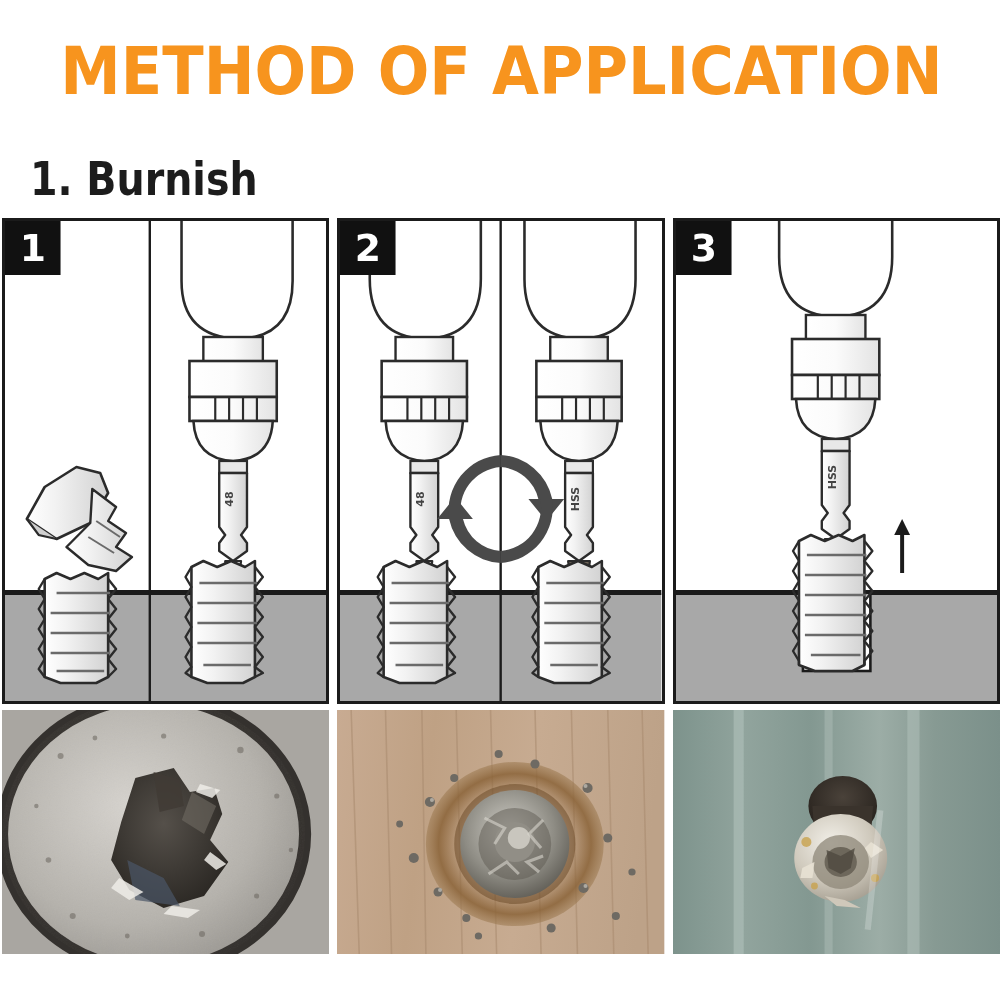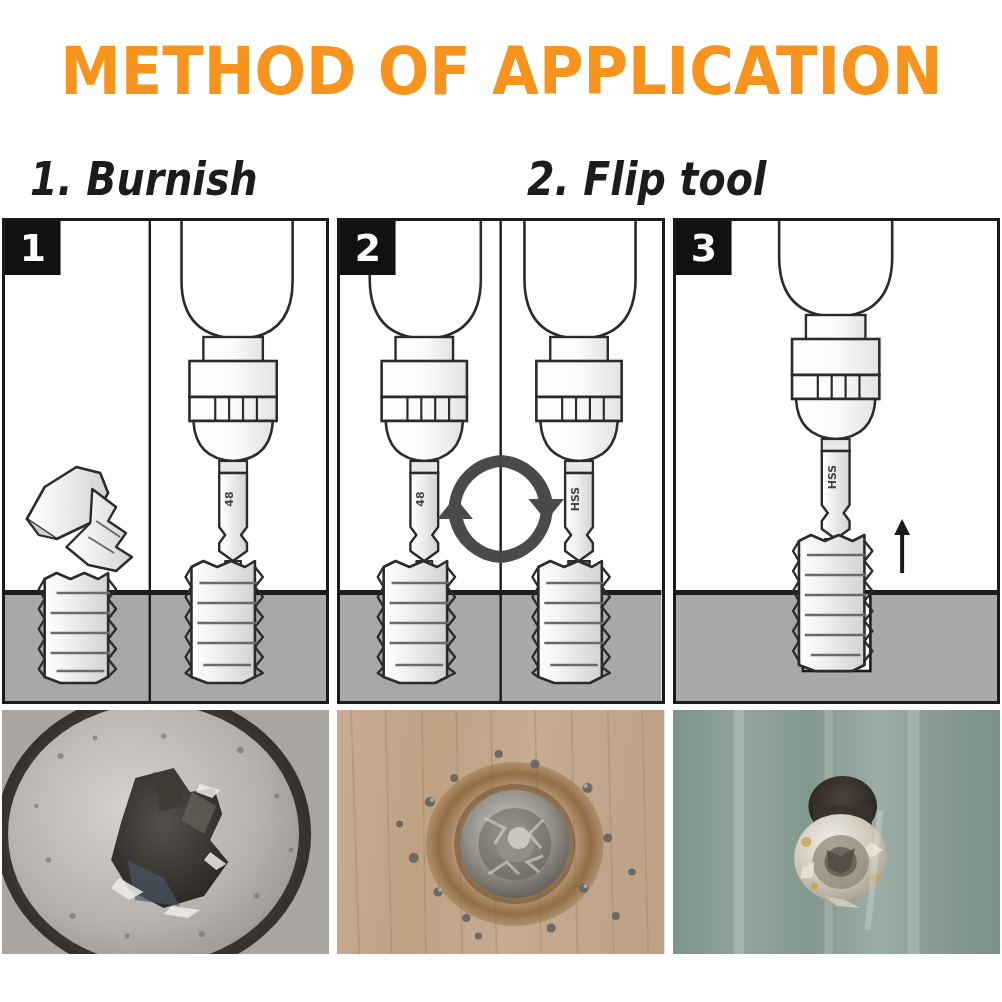--- a/index.html
+++ b/index.html
@@ -35,21 +35,20 @@
     white-space: nowrap;
     line-height: 1;
   }
 
   
   #steps-header {
     display: flex;
     height: 78px;
     padding: 0 4px;
     box-sizing: border-box;
-    font-style: italic;
   }
   .step-heading {
     flex: 1 1 0;
     display: flex;
     align-items: center;
     padding-left: 26px;
     box-sizing: border-box;
   }
   .step-heading-text {
     color: #1c1c1c;
@@ -98,23 +97,20 @@
 </head>
 <body>
 
 <div id="title-bar">
   <div id="main-title">METHOD OF APPLICATION</div>
 </div>
 
 <div id="steps-header">
   <div class="step-heading">
     <span class="step-heading-text">1. Burnish</span>
-  </div>
-  <div class="step-heading">
-    <span class="step-heading-text">2. Flip tool</span>
   </div>
 </div>
 
 <div id="diagram-row">
 
   <div class="diagram-panel">
     <svg class="panel-svg" viewBox="0 0 324 480" preserveAspectRatio="none">
       <defs>
         <linearGradient id="g1-metal" x1="0" y1="0" x2="1" y2="0">
           <stop offset="0" stop-color="#ffffff"></stop>

